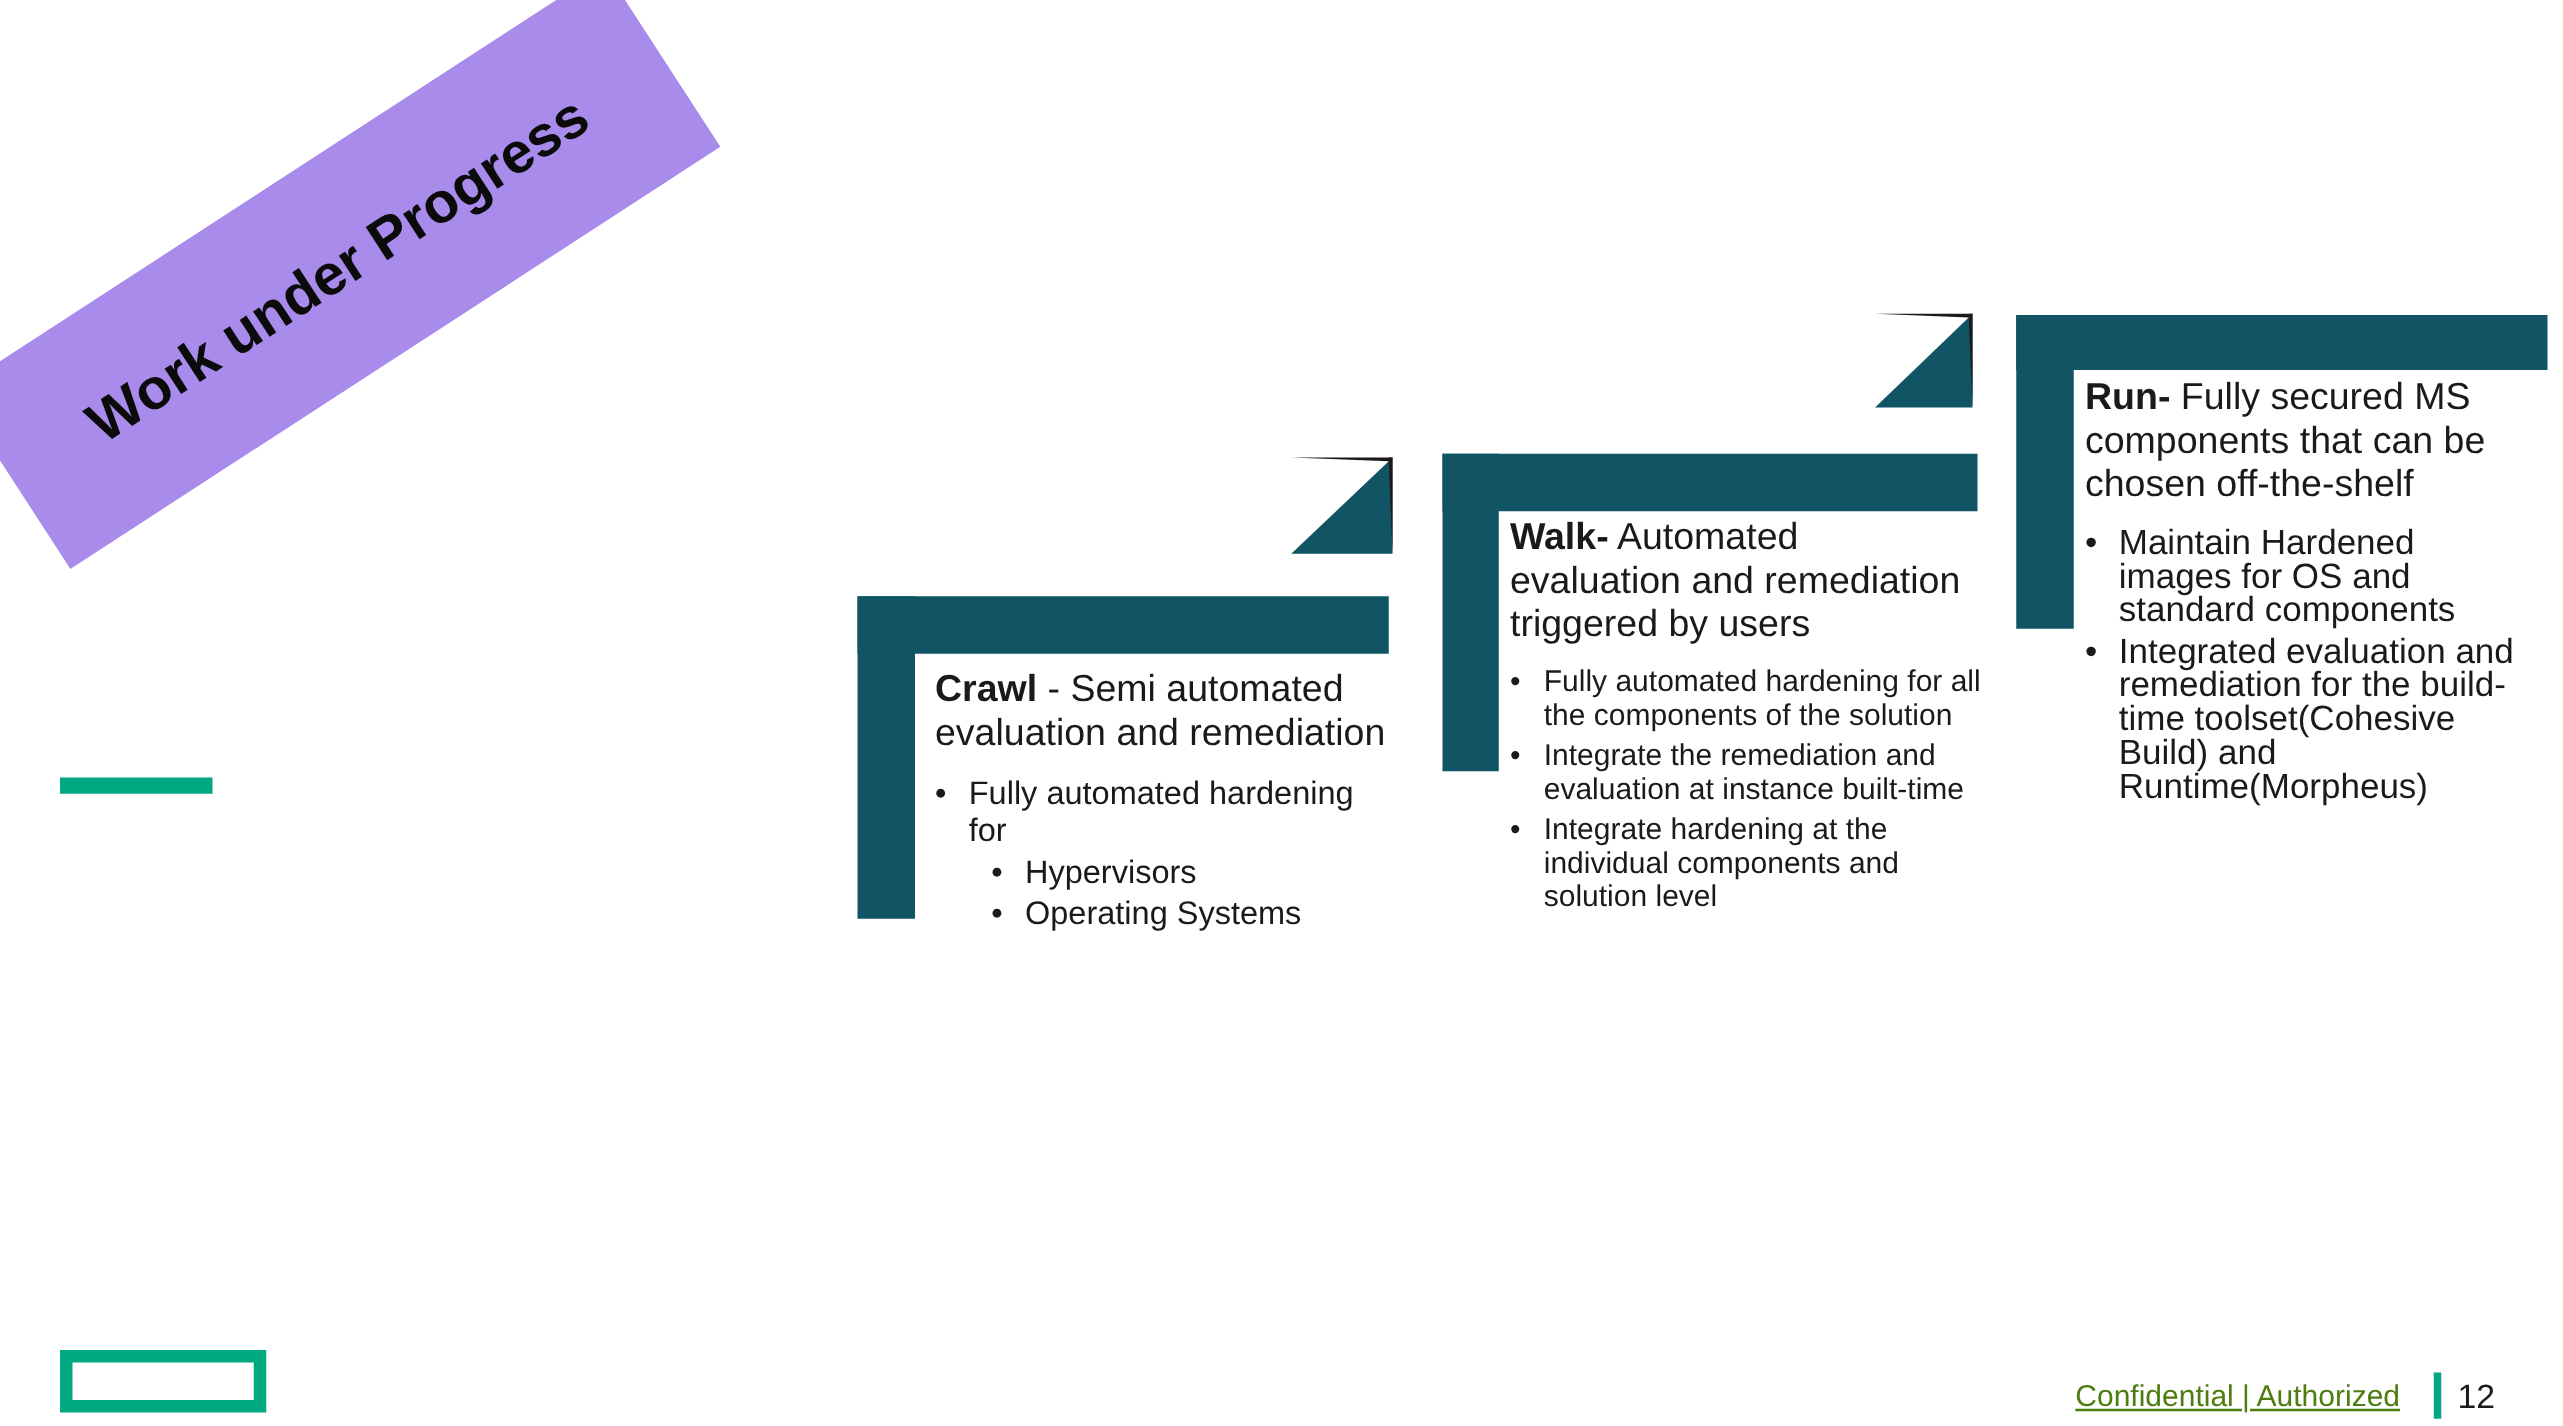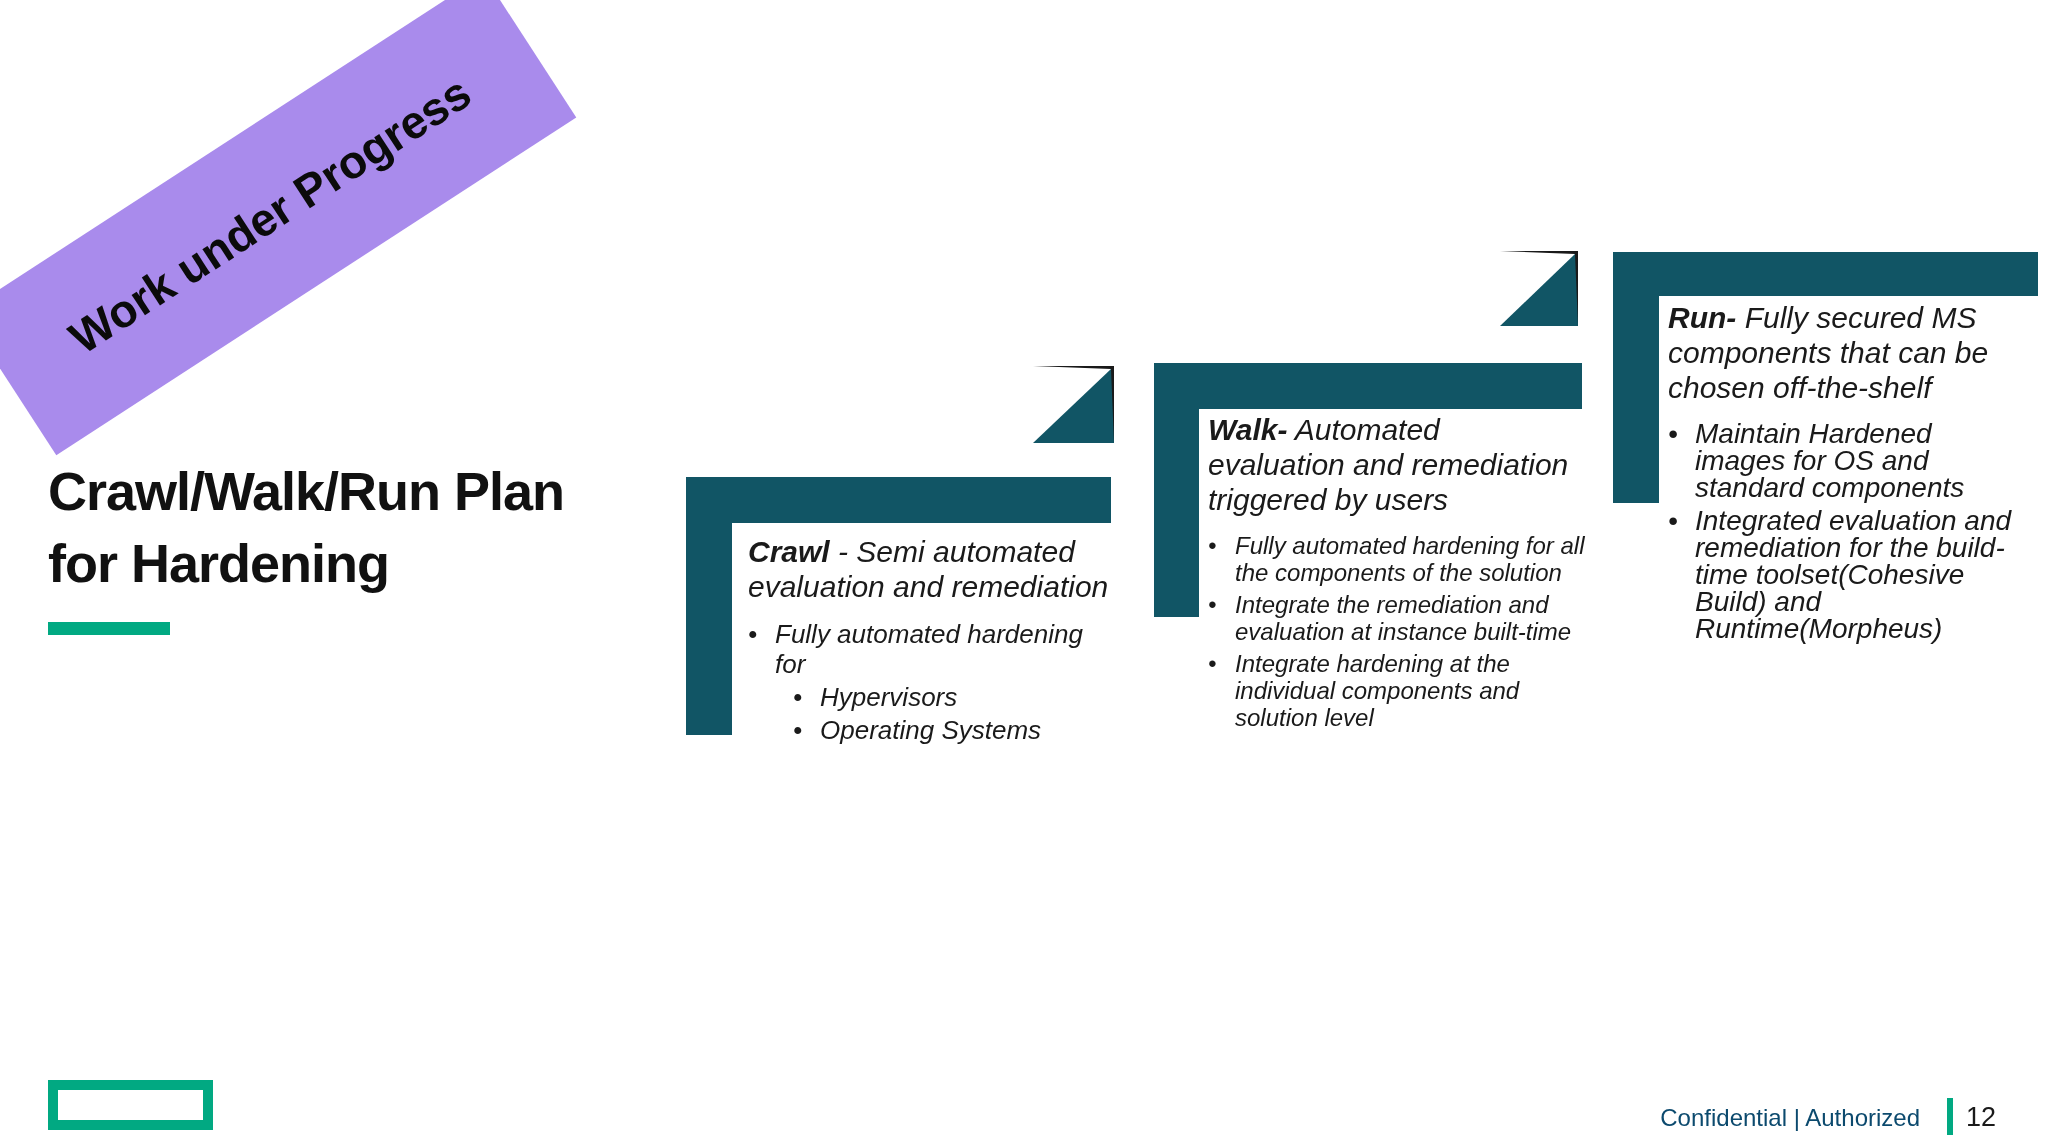--- a/index.html
+++ b/index.html
@@ -70,21 +70,21 @@
     left: 1033px; top: 366px;
     border-left: 78px solid transparent;
     border-bottom: 74px solid #115565;
   }
   .tri-walk {
     left: 1500px; top: 251px;
     border-left: 75px solid transparent;
     border-bottom: 72px solid #115565;
   }
 
-  .step-content { position: absolute; font-style: italic; }
+  .step-content { position: absolute; }
   .step-heading {
     font-size: 30px;
     line-height: 35px;
     white-space: pre-line;
     color: #1a1a1a;
   }
   .step-heading .lead { font-weight: 700; }
 
   .bullets { margin-top: 15px; }
   .bullet { display: flex; margin-bottom: 3px; }
@@ -115,21 +115,22 @@
     width: 165px; height: 50px;
     border: 10px solid #01A982;
     background: #ffffff;
   }
   .footer-classification {
     position: absolute;
     left: 1460px; top: 1104px;
     width: 460px;
     text-align: right;
     font-size: 24px;
-    color: #0c4a6e;
+    color: #4d7c0f;
+    text-decoration: underline;
   }
   .footer-divider {
     position: absolute;
     left: 1947px; top: 1098px;
     width: 6px; height: 37px;
     background: #01A982;
   }
   .page-number {
     position: absolute;
     left: 1966px; top: 1102px;
@@ -139,24 +140,20 @@
 </style>
 </head>
 <body>
 
 <div class="slide">
 
   <div class="banner">
     <div class="banner-text">Work under Progress</div>
   </div>
 
-  <div class="title">
-    <div>Crawl/Walk/Run Plan</div>
-    <div>for Hardening</div>
-  </div>
   <div class="title-accent"></div>
 
   <div class="tri tri-crawl"></div>
   <div class="tri tri-walk"></div>
 
   <div class="step--crawl">
     <div class="step-topbar crawl-topbar"></div>
     <div class="step-sidebar crawl-sidebar"></div>
     <div class="step-content crawl-content">
       <div class="step-heading"><span class="lead">Crawl</span><span> - Semi automated

